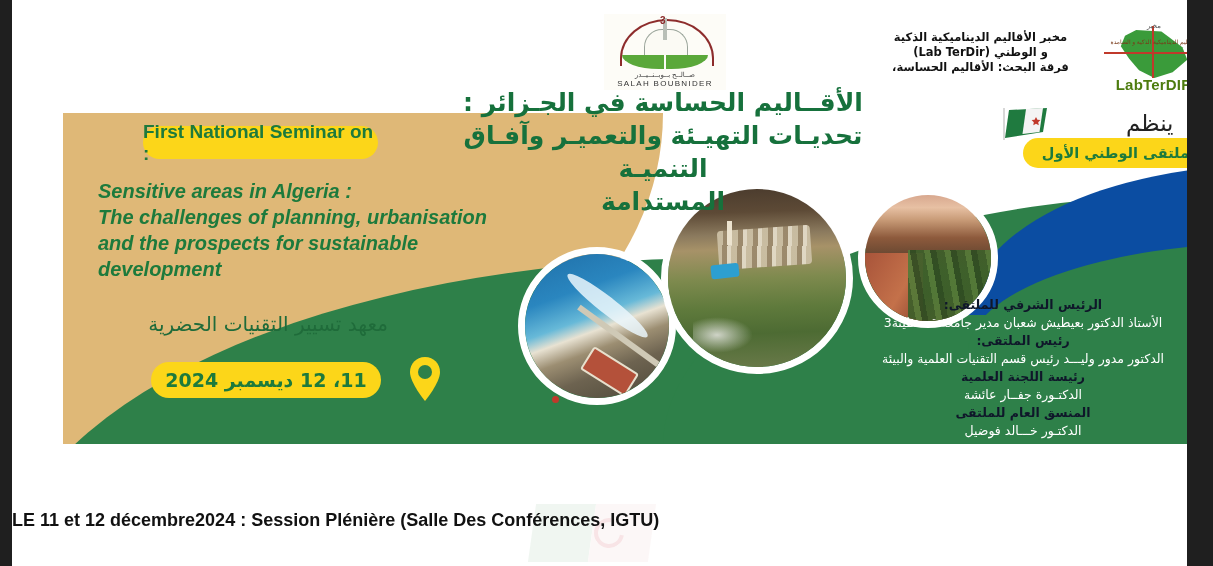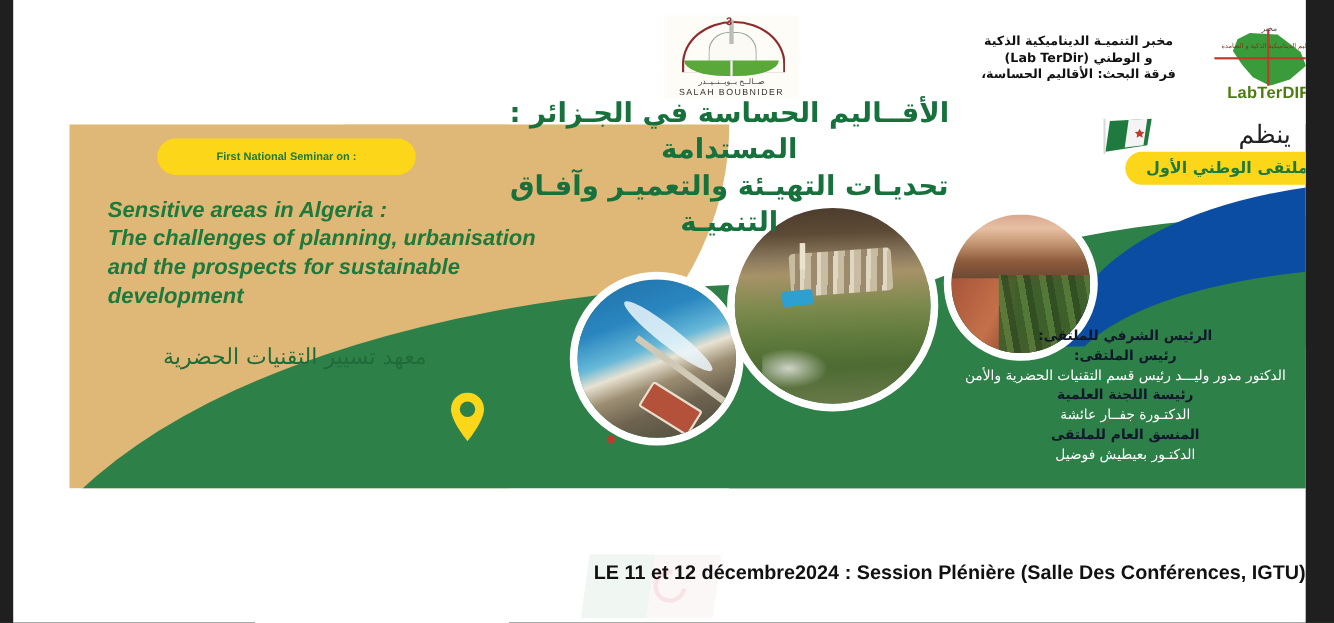--- a/index.html
+++ b/index.html
@@ -147,21 +147,21 @@
   }
 
   
   .pill{
     background:#fcd619;border-radius:30px;
     display:flex;align-items:center;justify-content:center;
     color:#1d7a3c;font-weight:bold;
   }
   .pill-en{
     position:absolute;left:80px;top:126px;width:235px;height:33px;
-    font-size:10px;z-index:7;
+    font-size:19px;z-index:7;
   }
   .en-body{
     position:absolute;left:35px;top:178px;width:390px;
     color:#1d7a3c;font-weight:bold;
     font-size:20px;line-height:26px;z-index:7;font-style:italic;
   }
   .ar-inst{
     position:absolute;left:40px;top:312px;width:330px;
     text-align:center;direction:rtl;
     font-family:"DejaVu Sans", sans-serif;
@@ -238,21 +238,21 @@
      background:linear-gradient(120deg,#a8543a,#c4714a 60%,#8a4530);}
   .oasis-img .palms{position:absolute;left:34%;top:44%;width:66%;height:56%;
      background:repeating-linear-gradient(80deg,#3d5f2a 0 8px,#547a38 8px 14px,#2f4d22 14px 20px);opacity:.92;}
 
   
   .fr-title{
     position:absolute;left:0;top:472px;width:1175px;text-align:center;
     font-size:27px;font-weight:bold;color:#111;letter-spacing:.2px;
   }
   .fr-sub{
-    position:absolute;left:0;top:510px;width:1175px;text-align:right;
+    position:absolute;left:0;top:510px;width:1175px;text-align:left;
     font-size:18px;font-weight:bold;color:#111;
   }
   .watermark{
     position:absolute;left:520px;top:498px;width:120px;height:70px;opacity:.30;
     z-index:0;
   }
   .watermark .wg{position:absolute;left:0;top:6px;width:50%;height:58px;background:#cfe3d2;
      transform:skewX(-8deg);}
   .watermark .ww{position:absolute;left:50%;top:6px;width:50%;height:58px;background:#f6e6e6;
      transform:skewX(-8deg);}
@@ -283,48 +283,49 @@
           <div class="mosque"></div>
           <div class="minaret"></div>
           <div class="num3">3</div>
           <div class="book"></div>
         </div>
         <div class="ar">صــالــح بــوبــنــيــدر</div>
         <div class="en">SALAH BOUBNIDER</div>
       </div>
 
       <div class="lab-text">
-        <div>مخبر التنميـة الديناميكية الذكية</div>
+        <div>مخبر الأقاليم الديناميكية الذكية</div>
         <div>و الوطني (Lab TerDir)</div>
         <div>فرقة البحث: الأقاليم الحساسة،</div>
       </div>
 
       <div class="lab-logo">
         <div class="mapshape"></div>
         <div class="hline"></div>
         <div class="vline"></div>
         <div class="captop">مخبر</div>
         <div class="capmid">الأقاليم الديناميكية الذكية و الصامدة</div>
         <div class="name">LabTerDIR</div>
       </div>
 
       <div class="ar-title">
         <div>الأقــاليم الحساسة في الجـزائر :</div>
+        <div>تحديـات التهيـئة والتعميـر وآفـاق التنميـة</div>
         <div>المستدامة</div>
-        <div>تحديـات التهيـئة والتعميـر وآفـاق التنميـة</div>
       </div>
 
       <div class="pill pill-en">First National Seminar on :</div>
       <div class="en-body">
         <div>Sensitive areas in Algeria :</div>
         <div>The challenges of planning, urbanisation</div>
         <div>and the prospects for sustainable</div>
         <div>development</div>
       </div>
       <div class="ar-inst">معهد تسيير التقنيات الحضرية</div>
+      <div class="pill pill-date">11، 12 ديسمبر 2024</div>
       <div class="pin">
         <svg viewBox="0 0 34 46" width="34" height="46" aria-hidden="true">
           <path d="M17 1 C8 1 2 8 2 16 C2 27 17 45 17 45 C17 45 32 27 32 16 C32 8 26 1 17 1 Z" fill="#fcd619"></path>
           <circle cx="17" cy="16" r="7" fill="#2e8049"></circle>
         </svg>
       </div>
 
       <div class="flag-small">
         <svg viewBox="0 0 48 34" width="48" height="34" aria-hidden="true">
           <path d="M2 32 L6 4 L44 2 L40 26 Z" fill="#1f7a3f"></path>
@@ -332,26 +333,27 @@
           <path d="M30 6 a8 8 0 1 0 0 17 a6.4 6.4 0 1 1 0 -17 Z" fill="#c0392b"></path>
           <path d="M33 11 l1.4 2.7 3 .4 -2.2 2.1 .6 3 -2.8-1.5 -2.7 1.5 .5-3 -2.2-2.1 3-.4 Z" fill="#c0392b"></path>
           <rect x="0" y="2" width="2" height="44" fill="#d8d8d8"></rect>
         </svg>
       </div>
       <div class="yunazzim">ينظم</div>
       <div class="pill pill-org">الملتقى الوطني الأول</div>
 
       <div class="committee">
         <div class="hd">الرئيس الشرفي للملتقى:</div>
+        <div class="bd">الأستاذ الدكتور بعيطيش شعبان مدير جامعة قسنطينة3</div>
         <div class="hd">رئيس الملتقى:</div>
-        <div class="bd">الدكتور مدور وليـــد رئيس قسم التقنيات الحضرية والأمن</div>
+        <div class="bd">الدكتور مدور وليـــد رئيس قسم التقنيات العلمية والبيئة</div>
         <div class="hd">رئيسة اللجنة العلمية</div>
         <div class="bd">الدكتـورة جفــار عائشة</div>
         <div class="hd">المنسق العام للملتقى</div>
-        <div class="bd">الدكتـور بعيطيش فوضيل</div>
+        <div class="bd">الدكتـور خـــالد فوضيل</div>
       </div>
 
       <div class="photo p-coast">
         <div class="coast-img">
           <div class="surf"></div>
           <div class="road"></div>
           <div class="field"></div>
         </div>
       </div>
       <div class="reddot"></div>

